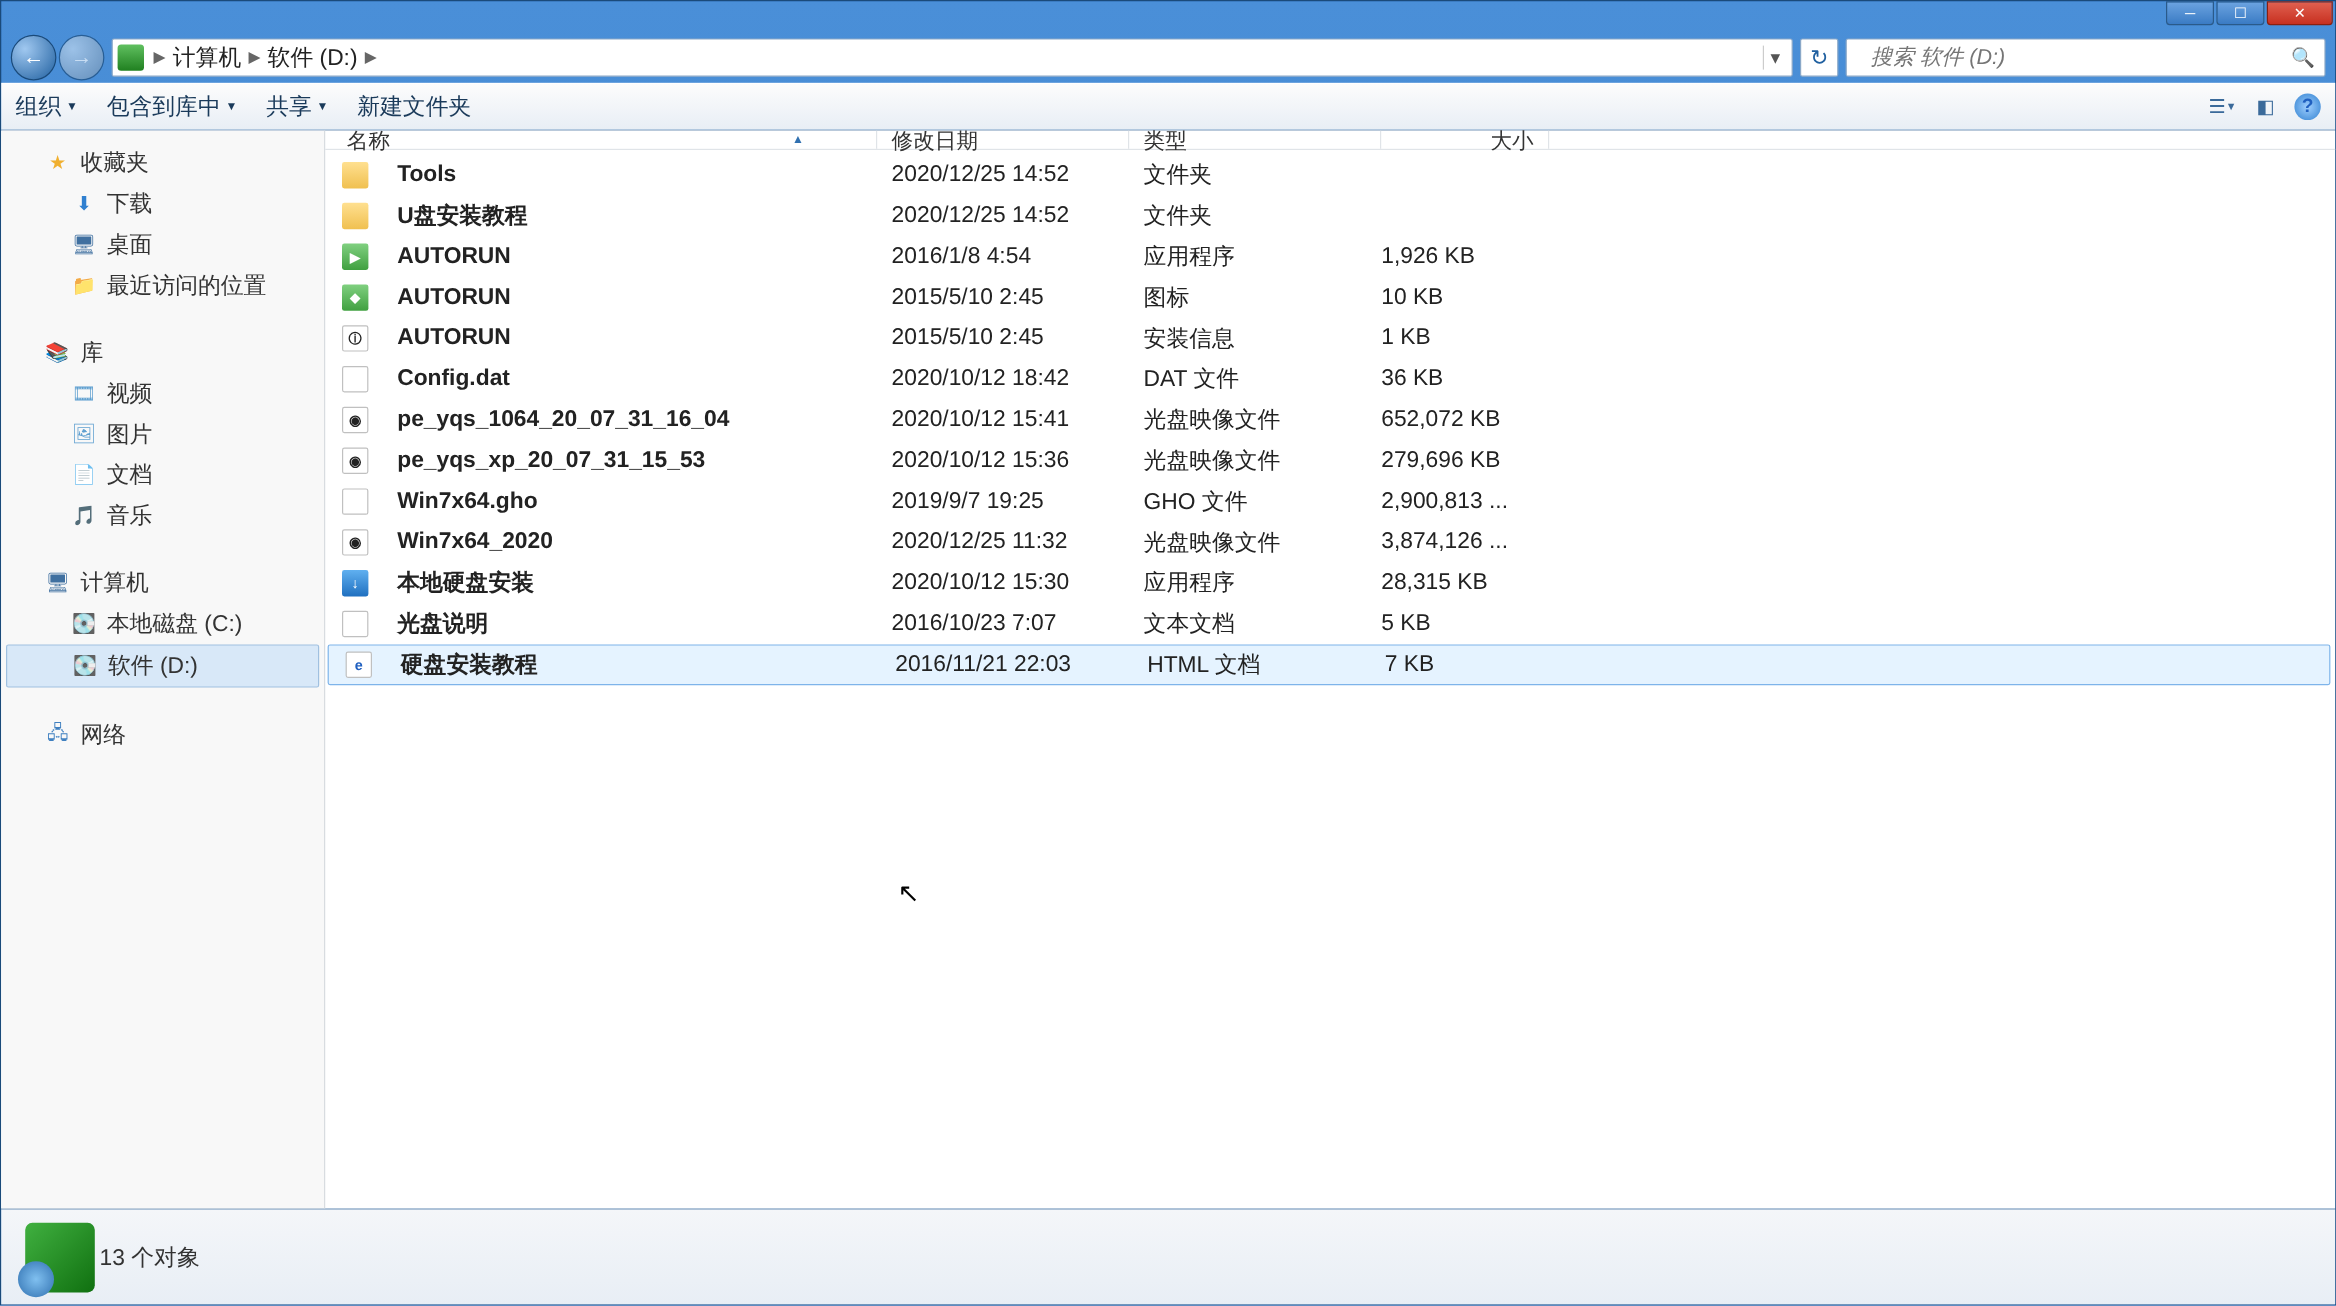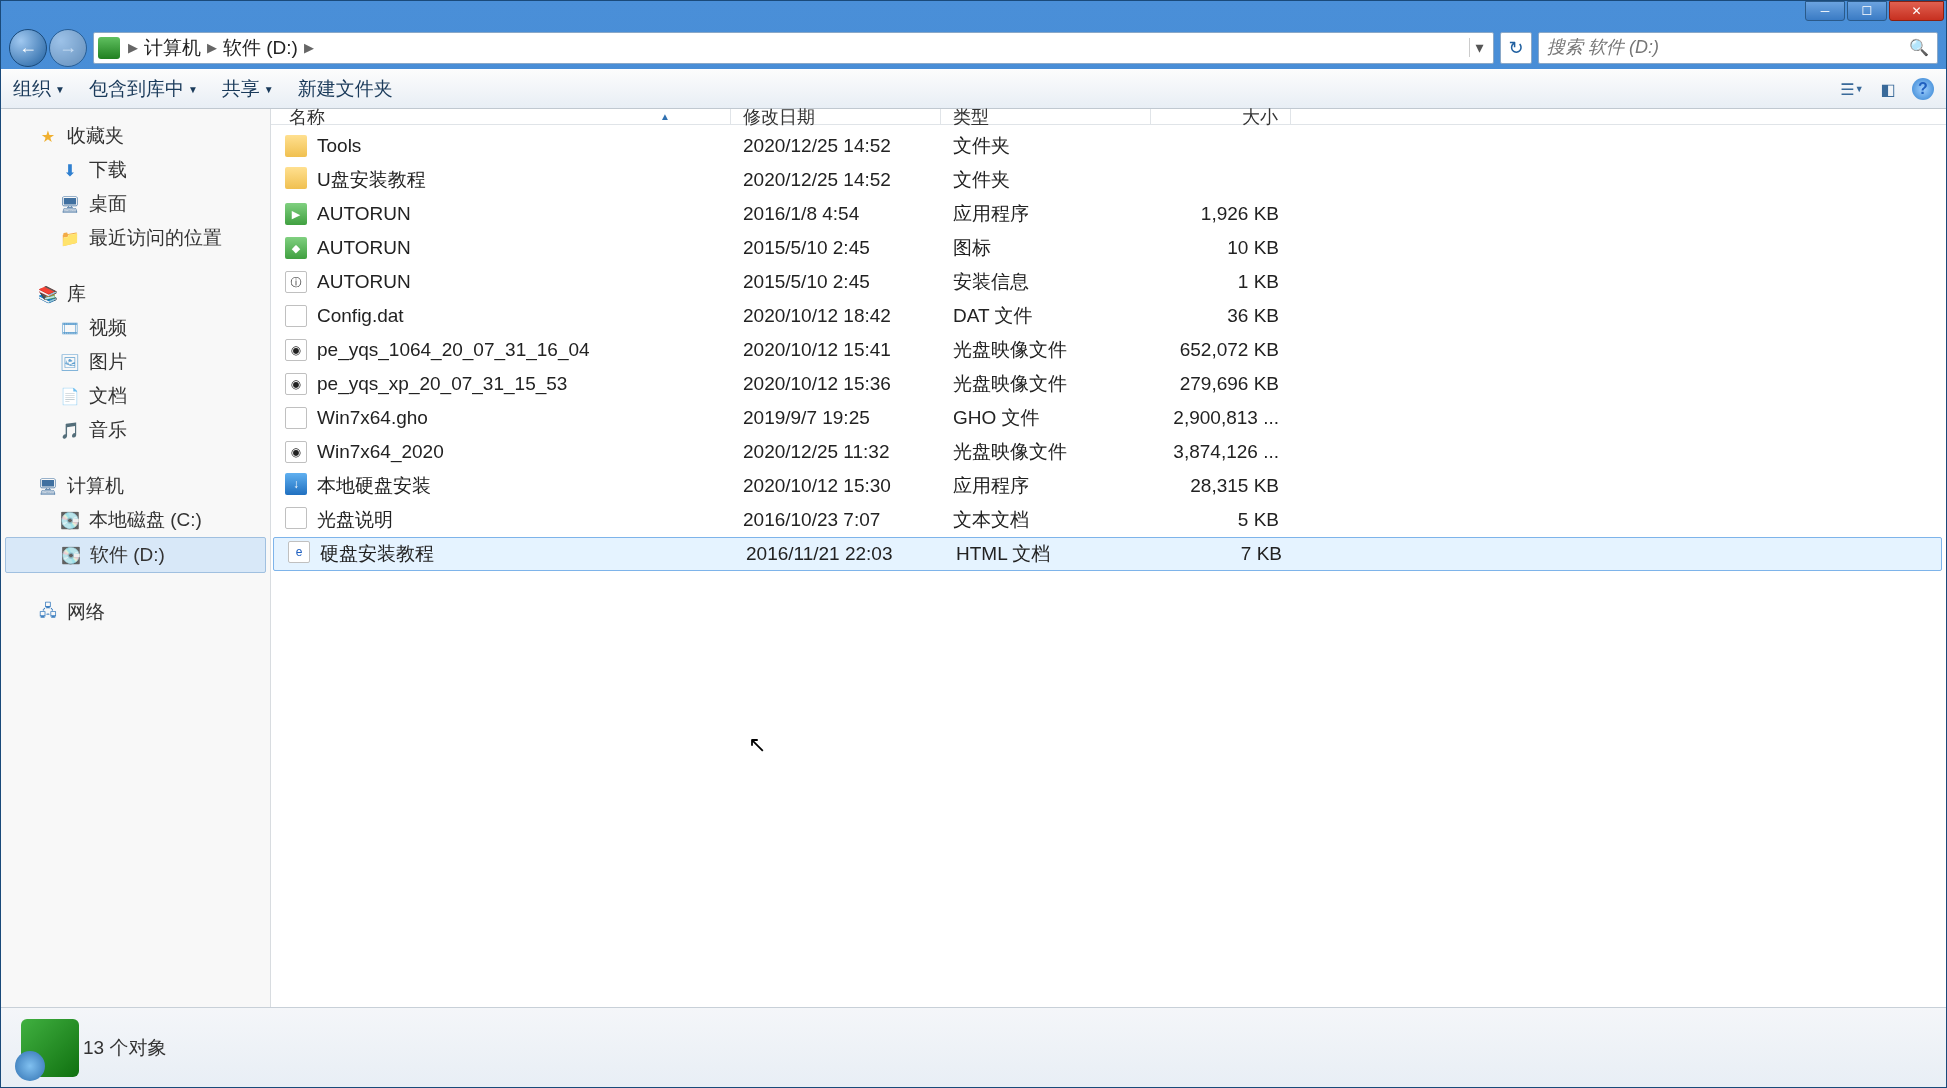--- a/index.html
+++ b/index.html
@@ -16,21 +16,21 @@
 .nav-btns { display: flex; gap: 2px; }
 .nav-btn { width: 38px; height: 38px; border-radius: 50%; background: radial-gradient(circle at 30% 30%, #a0c8f0, #2060a0); border: 1px solid #1a4a7a; display: flex; align-items: center; justify-content: center; color: #fff; font-size: 18px; }
 .nav-btn.fwd { background: radial-gradient(circle at 30% 30%, #c0d8f0, #7090b0); opacity: 0.7; }
 .addr-box { flex: 1; height: 32px; background: #fff; border: 1px solid #8aa8c8; border-radius: 2px; display: flex; align-items: center; padding: 0 4px; }
 .addr-icon { width: 22px; height: 22px; background: linear-gradient(to bottom, #60c060, #208020); border-radius: 3px; margin-right: 6px; }
 .crumb { font-size: 19px; color: #222; padding: 0 4px; }
 .crumb-sep { color: #666; font-size: 13px; padding: 0 2px; }
 .addr-drop { width: 20px; text-align: center; color: #555; border-left: 1px solid #ccc; margin-left: auto; }
 .refresh-btn { width: 32px; height: 32px; background: #fff; border: 1px solid #8aa8c8; border-radius: 2px; display: flex; align-items: center; justify-content: center; color: #2060a0; font-size: 18px; }
 .search-box { width: 400px; height: 32px; background: #fff; border: 1px solid #8aa8c8; border-radius: 2px; display: flex; align-items: center; padding: 0 8px; }
-.search-box input { border: none; outline: none; flex: 1; font-size: 18px; font-style: italic; color: #0c4a6e; }
+.search-box input { border: none; outline: none; flex: 1; font-size: 18px; font-style: italic; color: #0c4a6e; margin-left: 12px; }
 .search-glass { color: #3070b0; font-size: 16px; }
 
 .toolbar { height: 40px; background: linear-gradient(to bottom, #fcfcfc, #e8eef5); border-top: 1px solid #fff; border-bottom: 1px solid #c0c8d0; display: flex; align-items: center; padding: 0 12px; gap: 24px; }
 .tb-item { font-size: 19px; color: #1a3a5a; display: flex; align-items: center; gap: 4px; }
 .tb-item .drop { font-size: 10px; }
 .tb-right { margin-left: auto; display: flex; align-items: center; gap: 12px; }
 .tb-icon { width: 24px; height: 24px; display: flex; align-items: center; justify-content: center; color: #3a6a9a; }
 
 .body-area { flex: 1; display: flex; background: #fff; }
 .sidebar { width: 270px; border-right: 1px solid #d8dce0; padding: 10px 0; overflow-y: auto; background: #f8f8f8; }
@@ -51,24 +51,24 @@
 .list-header { display: flex; border-bottom: 1px solid #e0e4e8; height: 16px; align-items: center; font-size: 18px; color: #333; }
 .col-name { width: 460px; padding-left: 18px; border-right: 1px solid #e0e4e8; height: 100%; display: flex; align-items: center; }
 .col-date { width: 210px; padding-left: 12px; border-right: 1px solid #e0e4e8; height: 100%; display: flex; align-items: center; }
 .col-type { width: 210px; padding-left: 12px; border-right: 1px solid #e0e4e8; height: 100%; display: flex; align-items: center; }
 .col-size { width: 140px; padding-right: 12px; border-right: 1px solid #e0e4e8; height: 100%; display: flex; align-items: center; justify-content: flex-end; }
 .sort-arrow { margin-left: auto; margin-right: 60px; color: #3070b0; font-size: 10px; }
 
 .file-rows { padding-top: 4px; }
 .file-row { display: flex; height: 34px; align-items: center; font-size: 19px; color: #222; }
 .file-row.sel { border: 1px solid #7eb4ea; background: #e5f3ff; border-radius: 2px; margin: 0 4px 0 2px; }
-.fr-name { width: 460px; padding-left: 14px; display: flex; gap: 10px; }
+.fr-name { width: 460px; padding-left: 14px; display: flex; align-items: center; gap: 24px; font-weight: bold; }
 .fr-date { width: 210px; padding-left: 12px; }
 .fr-type { width: 210px; padding-left: 12px; }
-.fr-size { width: 140px; padding-right: 12px; text-align: right; }
+.fr-size { width: 140px; padding-right: 12px; text-align: left; }
 .file-icon { width: 22px; height: 22px; display: inline-flex; align-items: center; justify-content: center; font-size: 16px; border-radius: 2px; }
 .ico-folder { background: linear-gradient(to bottom, #ffe090, #f0c050); }
 .ico-app { background: linear-gradient(to bottom, #80d080, #40a040); color: #fff; font-size: 11px; }
 .ico-ico { background: linear-gradient(to bottom, #80d080, #40a040); color: #fff; font-size: 11px; }
 .ico-inf { background: #fff; border: 1px solid #c0c0c0; font-size: 11px; }
 .ico-dat { background: #fff; border: 1px solid #c0c0c0; }
 .ico-disc { background: #fff; border: 1px solid #c0c0c0; font-size: 12px; }
 .ico-gho { background: #fff; border: 1px solid #c0c0c0; }
 .ico-blue { background: linear-gradient(to bottom, #60b0f0, #2070c0); color: #fff; font-size: 12px; }
 .ico-txt { background: #fff; border: 1px solid #c0c0c0; }

